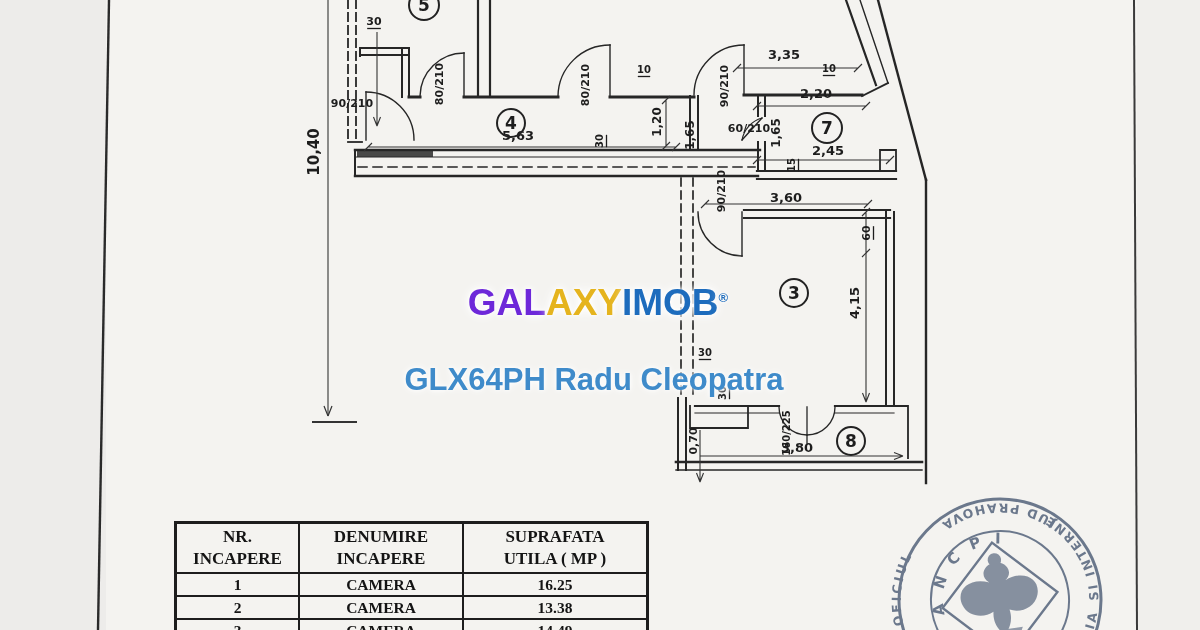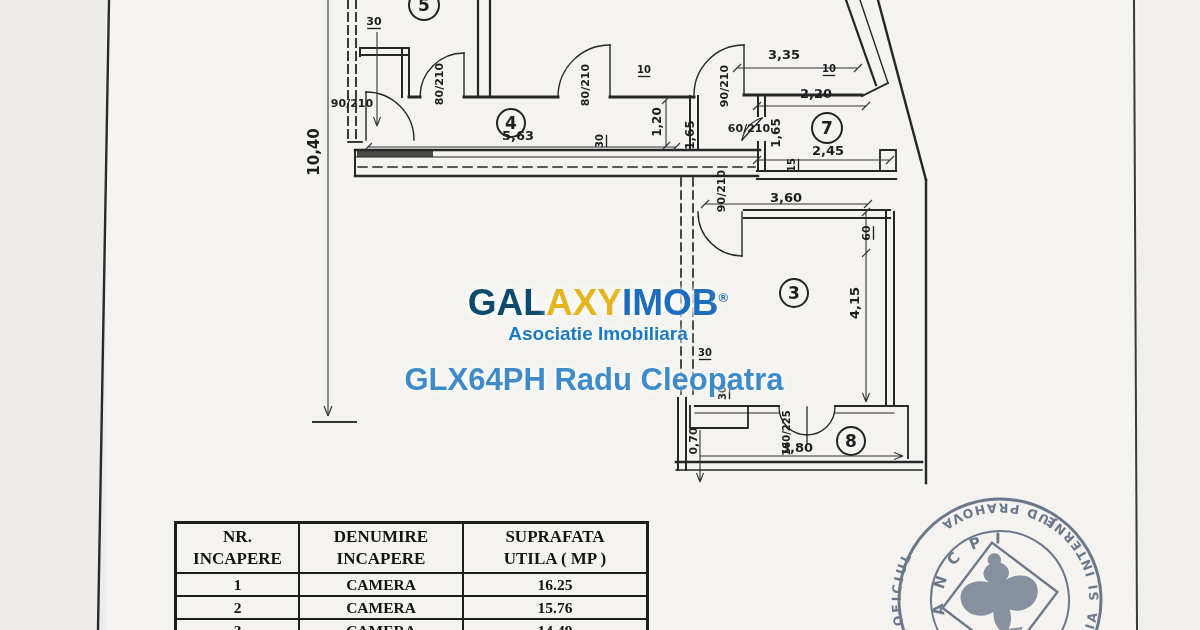--- a/index.html
+++ b/index.html
@@ -202,43 +202,42 @@
         <text><textPath href="#pBR" startOffset="4%">IMOBILIARA</textPath></text>
         <text><textPath href="#pBL" startOffset="10%">MINIST</textPath></text>
         <text font-size="15" letter-spacing="4">
           <textPath href="#pIn" startOffset="6%">A N C P I</textPath>
         </text>
       </g>
     </g>
   </svg>
 
   <div id="logo-block">
-    <div id="logo-line"><span id="logo-segs"><span class="seg" style="color: #0c4a6e;">GAL</span><span class="seg" style="color: rgb(229, 180, 30); text-align: center;">AXY</span><span class="seg" style="color: rgb(29, 108, 189); margin-top: 34px;">IMOB</span></span><span id="reg-mark" style="color: rgb(29, 108, 189);">®</span></div>
-    <div id="logo-sub" style="color: rgb(26, 122, 197);">Asociatie Imobiliara</div>
+    <div id="logo-line"><span id="logo-segs"><span class="seg" style="color: #6d28d9;">GAL</span><span class="seg" style="color: rgb(229, 180, 30); text-align: center;">AXY</span><span class="seg" style="color: rgb(29, 108, 189); margin-top: 34px;">IMOB</span></span><span id="reg-mark" style="color: rgb(29, 108, 189);">®</span></div>
   </div>
   <div id="agent-line" style="color: rgb(63, 139, 202);">GLX64PH Radu Cleopatra</div>
 
   <table id="area-table">
     <thead>
         <tr id="t-head">
           <th style="width: 117px;">NR.<br>INCAPERE</th>
           <th style="width: 158px;">DENUMIRE<br>INCAPERE</th>
           <th style="width: 178px;">SUPRAFATA<br>UTILA ( MP )</th>
         </tr>
       </thead>
     <tbody id="t-body">
         <tr>
           <td>1</td>
           <td>CAMERA</td>
           <td>16.25</td>
         </tr>
         <tr>
           <td>2</td>
           <td>CAMERA</td>
-          <td>15.76</td>
+          <td>13.38</td>
         </tr>
         <tr>
           <td>3</td>
           <td>CAMERA</td>
           <td>14.49</td>
         </tr>
       </tbody>
   </table>
 
 </div>

